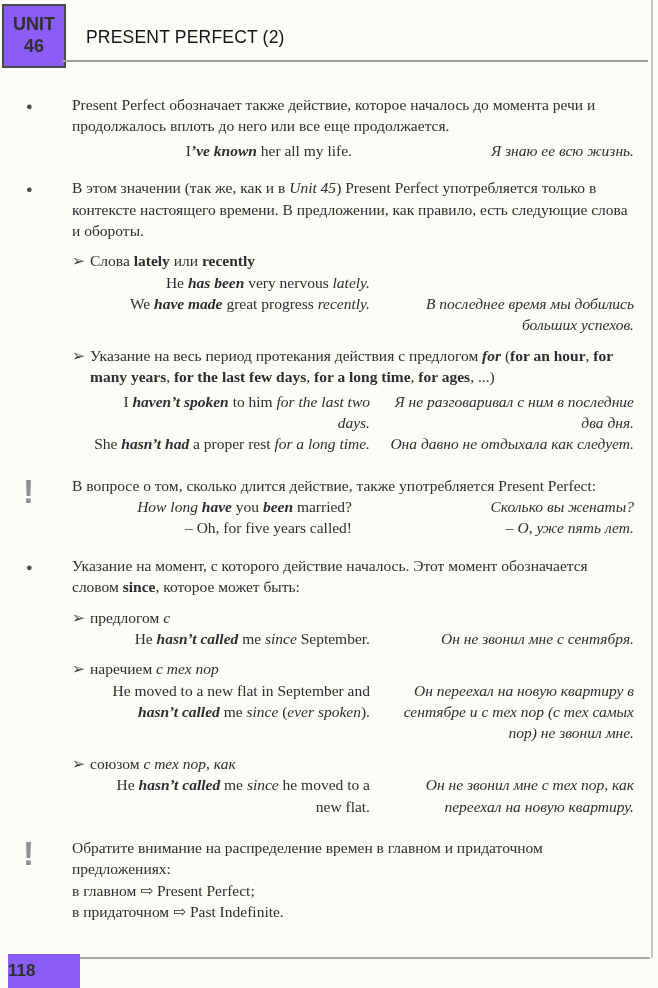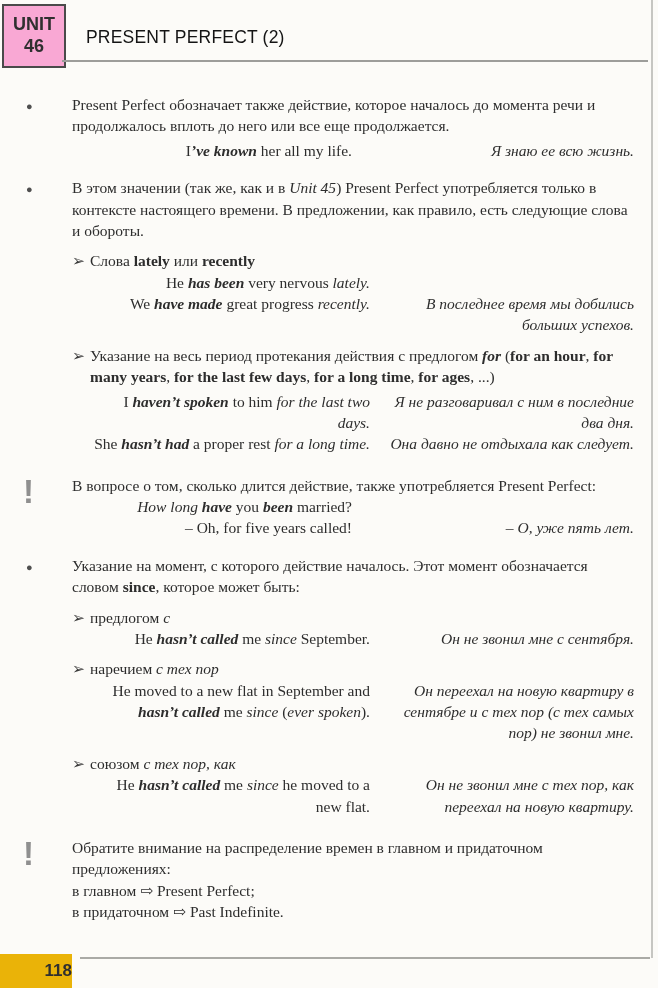--- a/index.html
+++ b/index.html
@@ -16,21 +16,21 @@
   }
   .page-edge{
     position:absolute;top:0;right:5px;width:2px;height:958px;
     background:#c6c6c2;
   }
   
   .header{position:relative;height:84px;}
   .unit-box{
     position:absolute;left:2px;top:4px;
     width:64px;height:64px;
-    background:#f9a8d4;
+    background:#8b5cf6;
     border:2px solid #4a4a4a;
     box-sizing:border-box;
     display:flex;flex-direction:column;align-items:center;justify-content:center;
     font-family:"Liberation Sans","DejaVu Sans",sans-serif;
     font-weight:bold;font-size:18px;line-height:1.2;color:#2f2f2f;
   }
   .page-title{
     position:absolute;left:84px;top:23px;margin:2px;
     font-family:"Liberation Sans","DejaVu Sans",sans-serif;
     font-weight:normal;font-size:17.5px;color:#141414;letter-spacing:.2px;
@@ -59,26 +59,26 @@
   .arrow-line{display:flex;}
   .arrow-marker{width:18px;flex:none;color:#3a3a3a;}
   .arrow-text{flex:1;}
   .sub{padding-left:18px;}
   .mt10{margin-top:10px;}
   .mt16{margin-top:16px;}
   .mt20{margin-top:20px;}
   .mt3{margin-top:3px;}
   
   .page-num-box{
-    position:absolute;left:0;bottom:0;
+    position:absolute;left:8px;bottom:0;
     width:72px;height:34px;
-    background:#eab308;
+    background:#8b5cf6;
     font-family:"Liberation Sans","DejaVu Sans",sans-serif;
     font-weight:bold;font-size:17px;color:#2f2f2f;
-    display:flex;align-items:center;justify-content:flex-end;
+    display:flex;align-items:center;justify-content:flex-start;
   }
   .footer-rule{
     position:absolute;left:80px;right:8px;bottom:29px;height:2px;
     background:#aaaaa6;
   }
 </style>
 </head>
 <body>
 
 <div class="page">
@@ -143,20 +143,21 @@
       </div>
     </div>
   </div>
 
   <div class="block mt20">
     <div class="marker-col"><span class="note-mark">!</span></div>
     <div class="content">
       <p>В вопросе о том, сколько длится действие, также употребляется Present Perfect:</p>
       <div class="ex-row">
         <p class="ex-en"><span class="i">How long </span><span class="b i">have</span><span> you </span><span class="b i">been</span><span> married?</span></p>
+        <p class="ex-ru">Сколько вы женаты?</p>
       </div>
       <div class="ex-row">
         <p class="ex-en"><span>– Oh, for five years called!</span></p>
         <p class="ex-ru">– О, уже пять лет.</p>
       </div>
     </div>
   </div>
 
   <div class="block mt16">
     <div class="marker-col"><span class="bullet">●</span></div>

